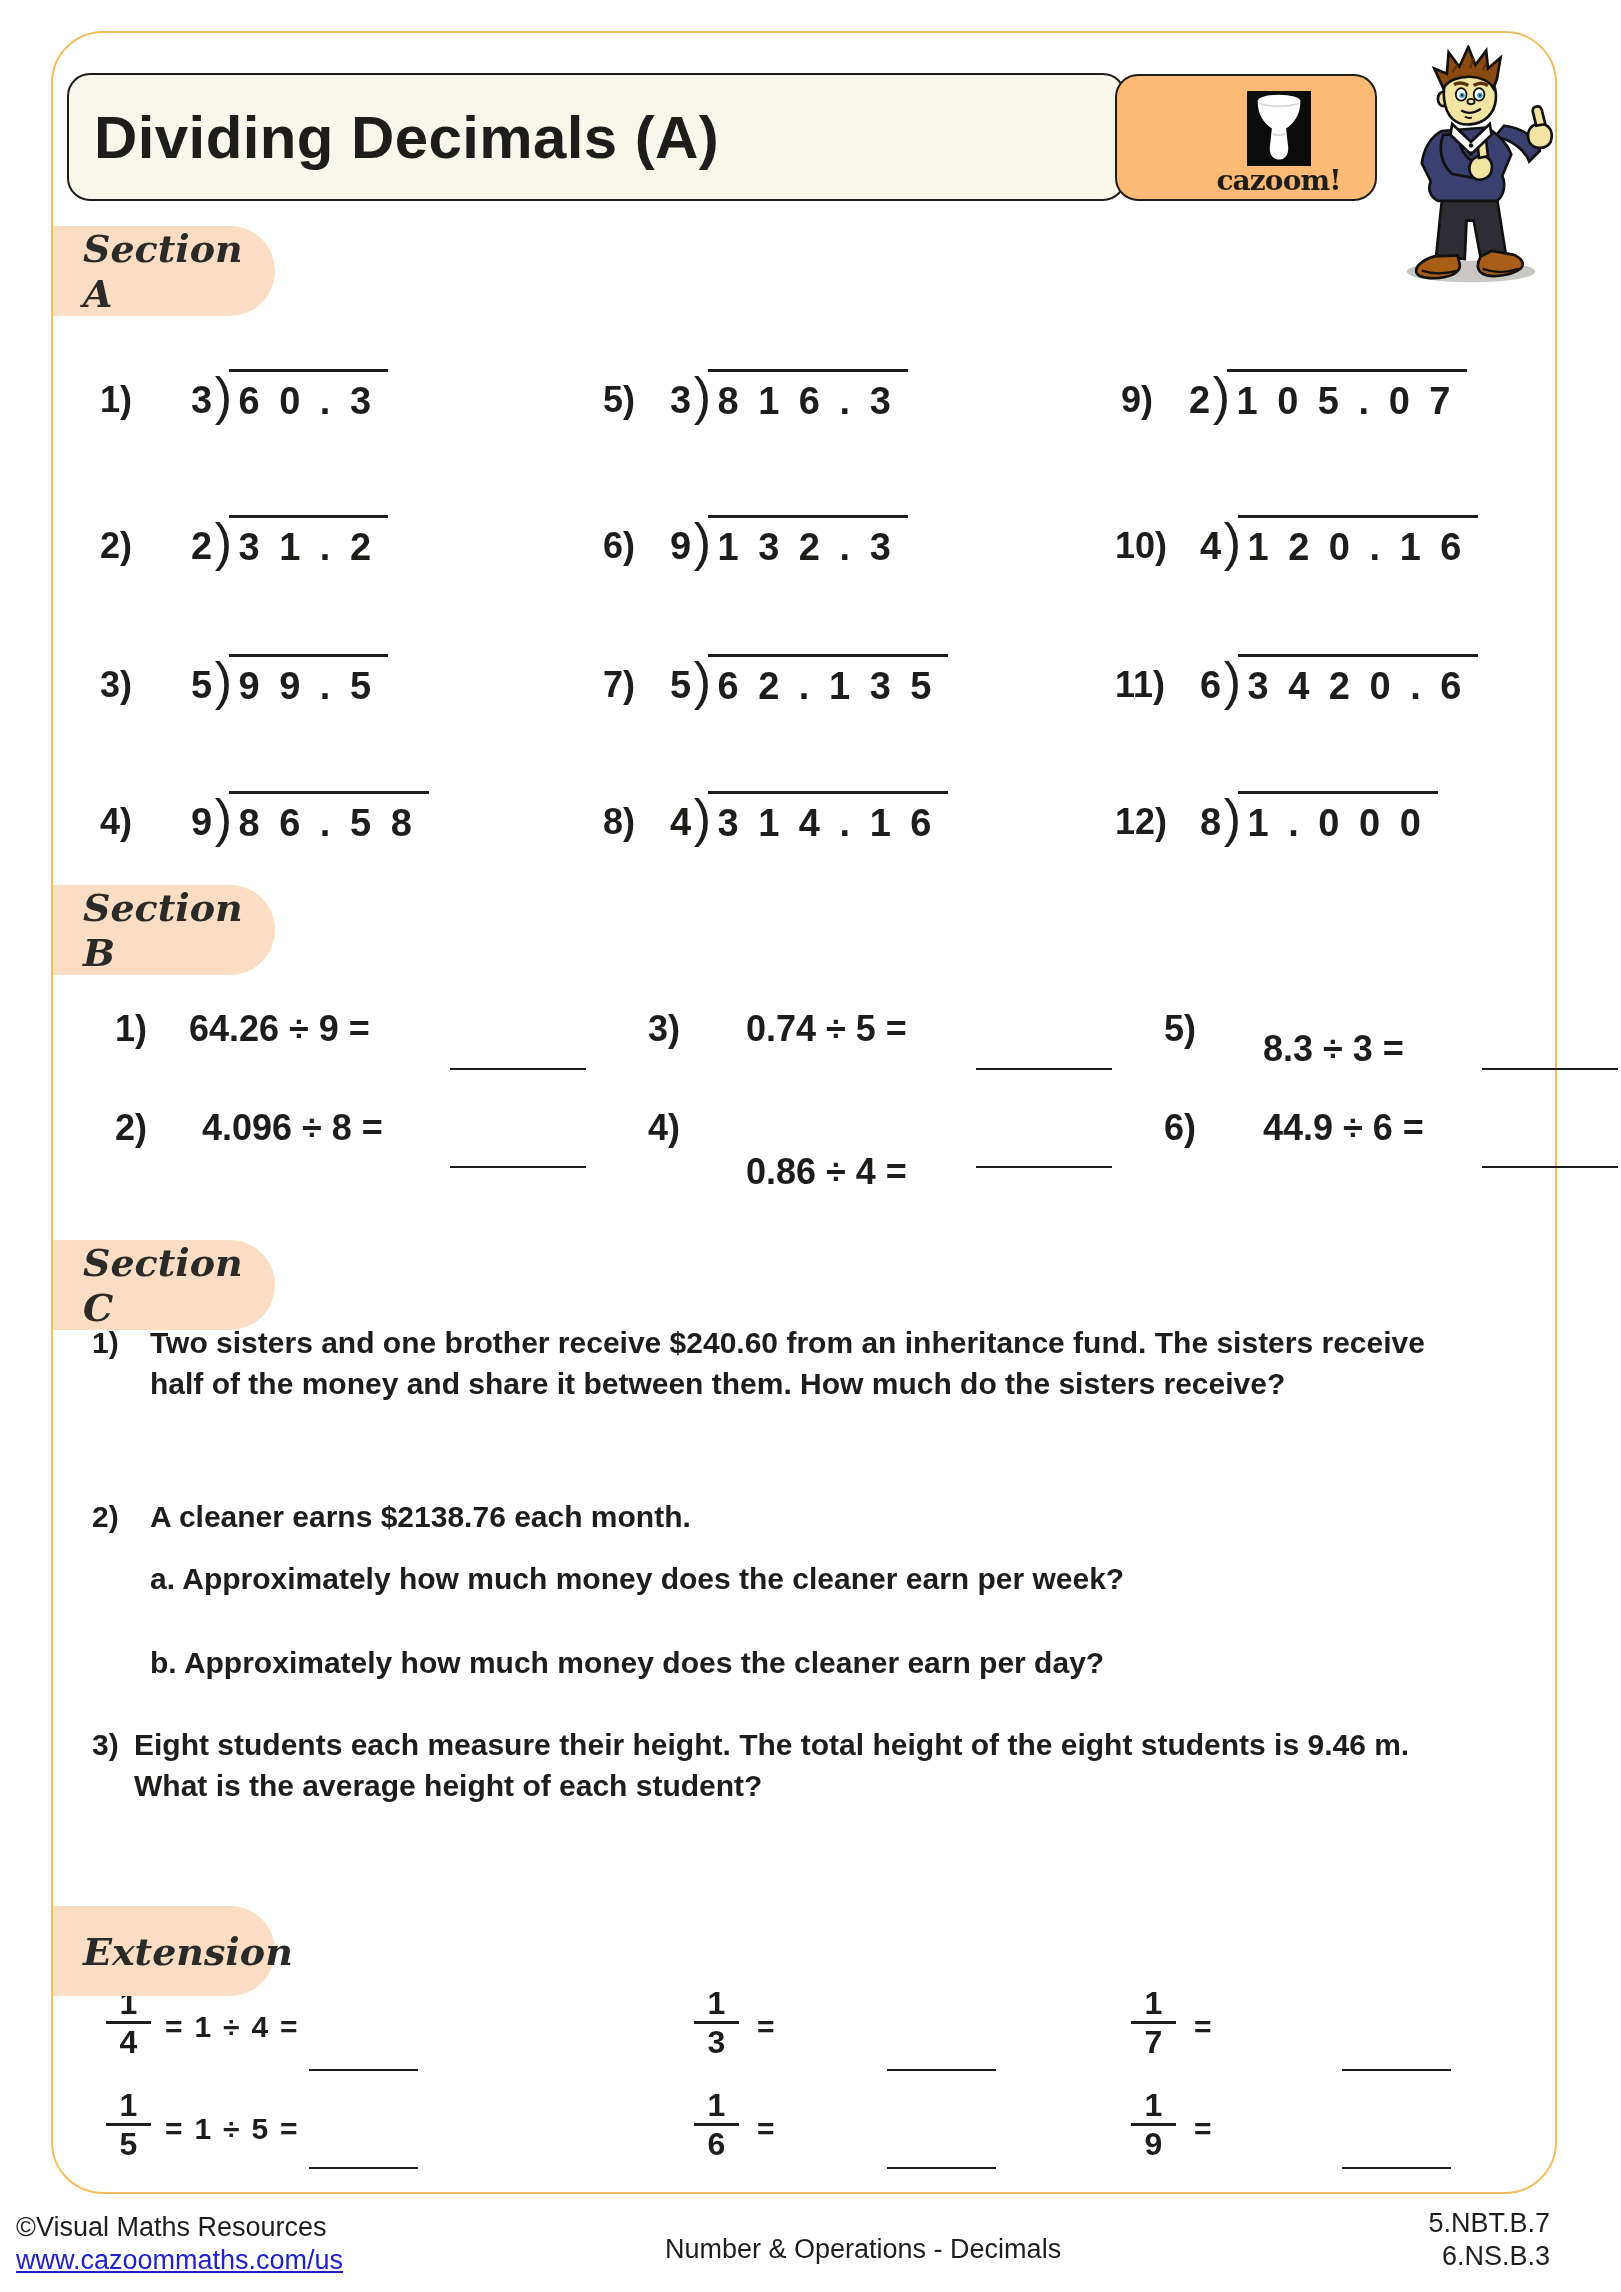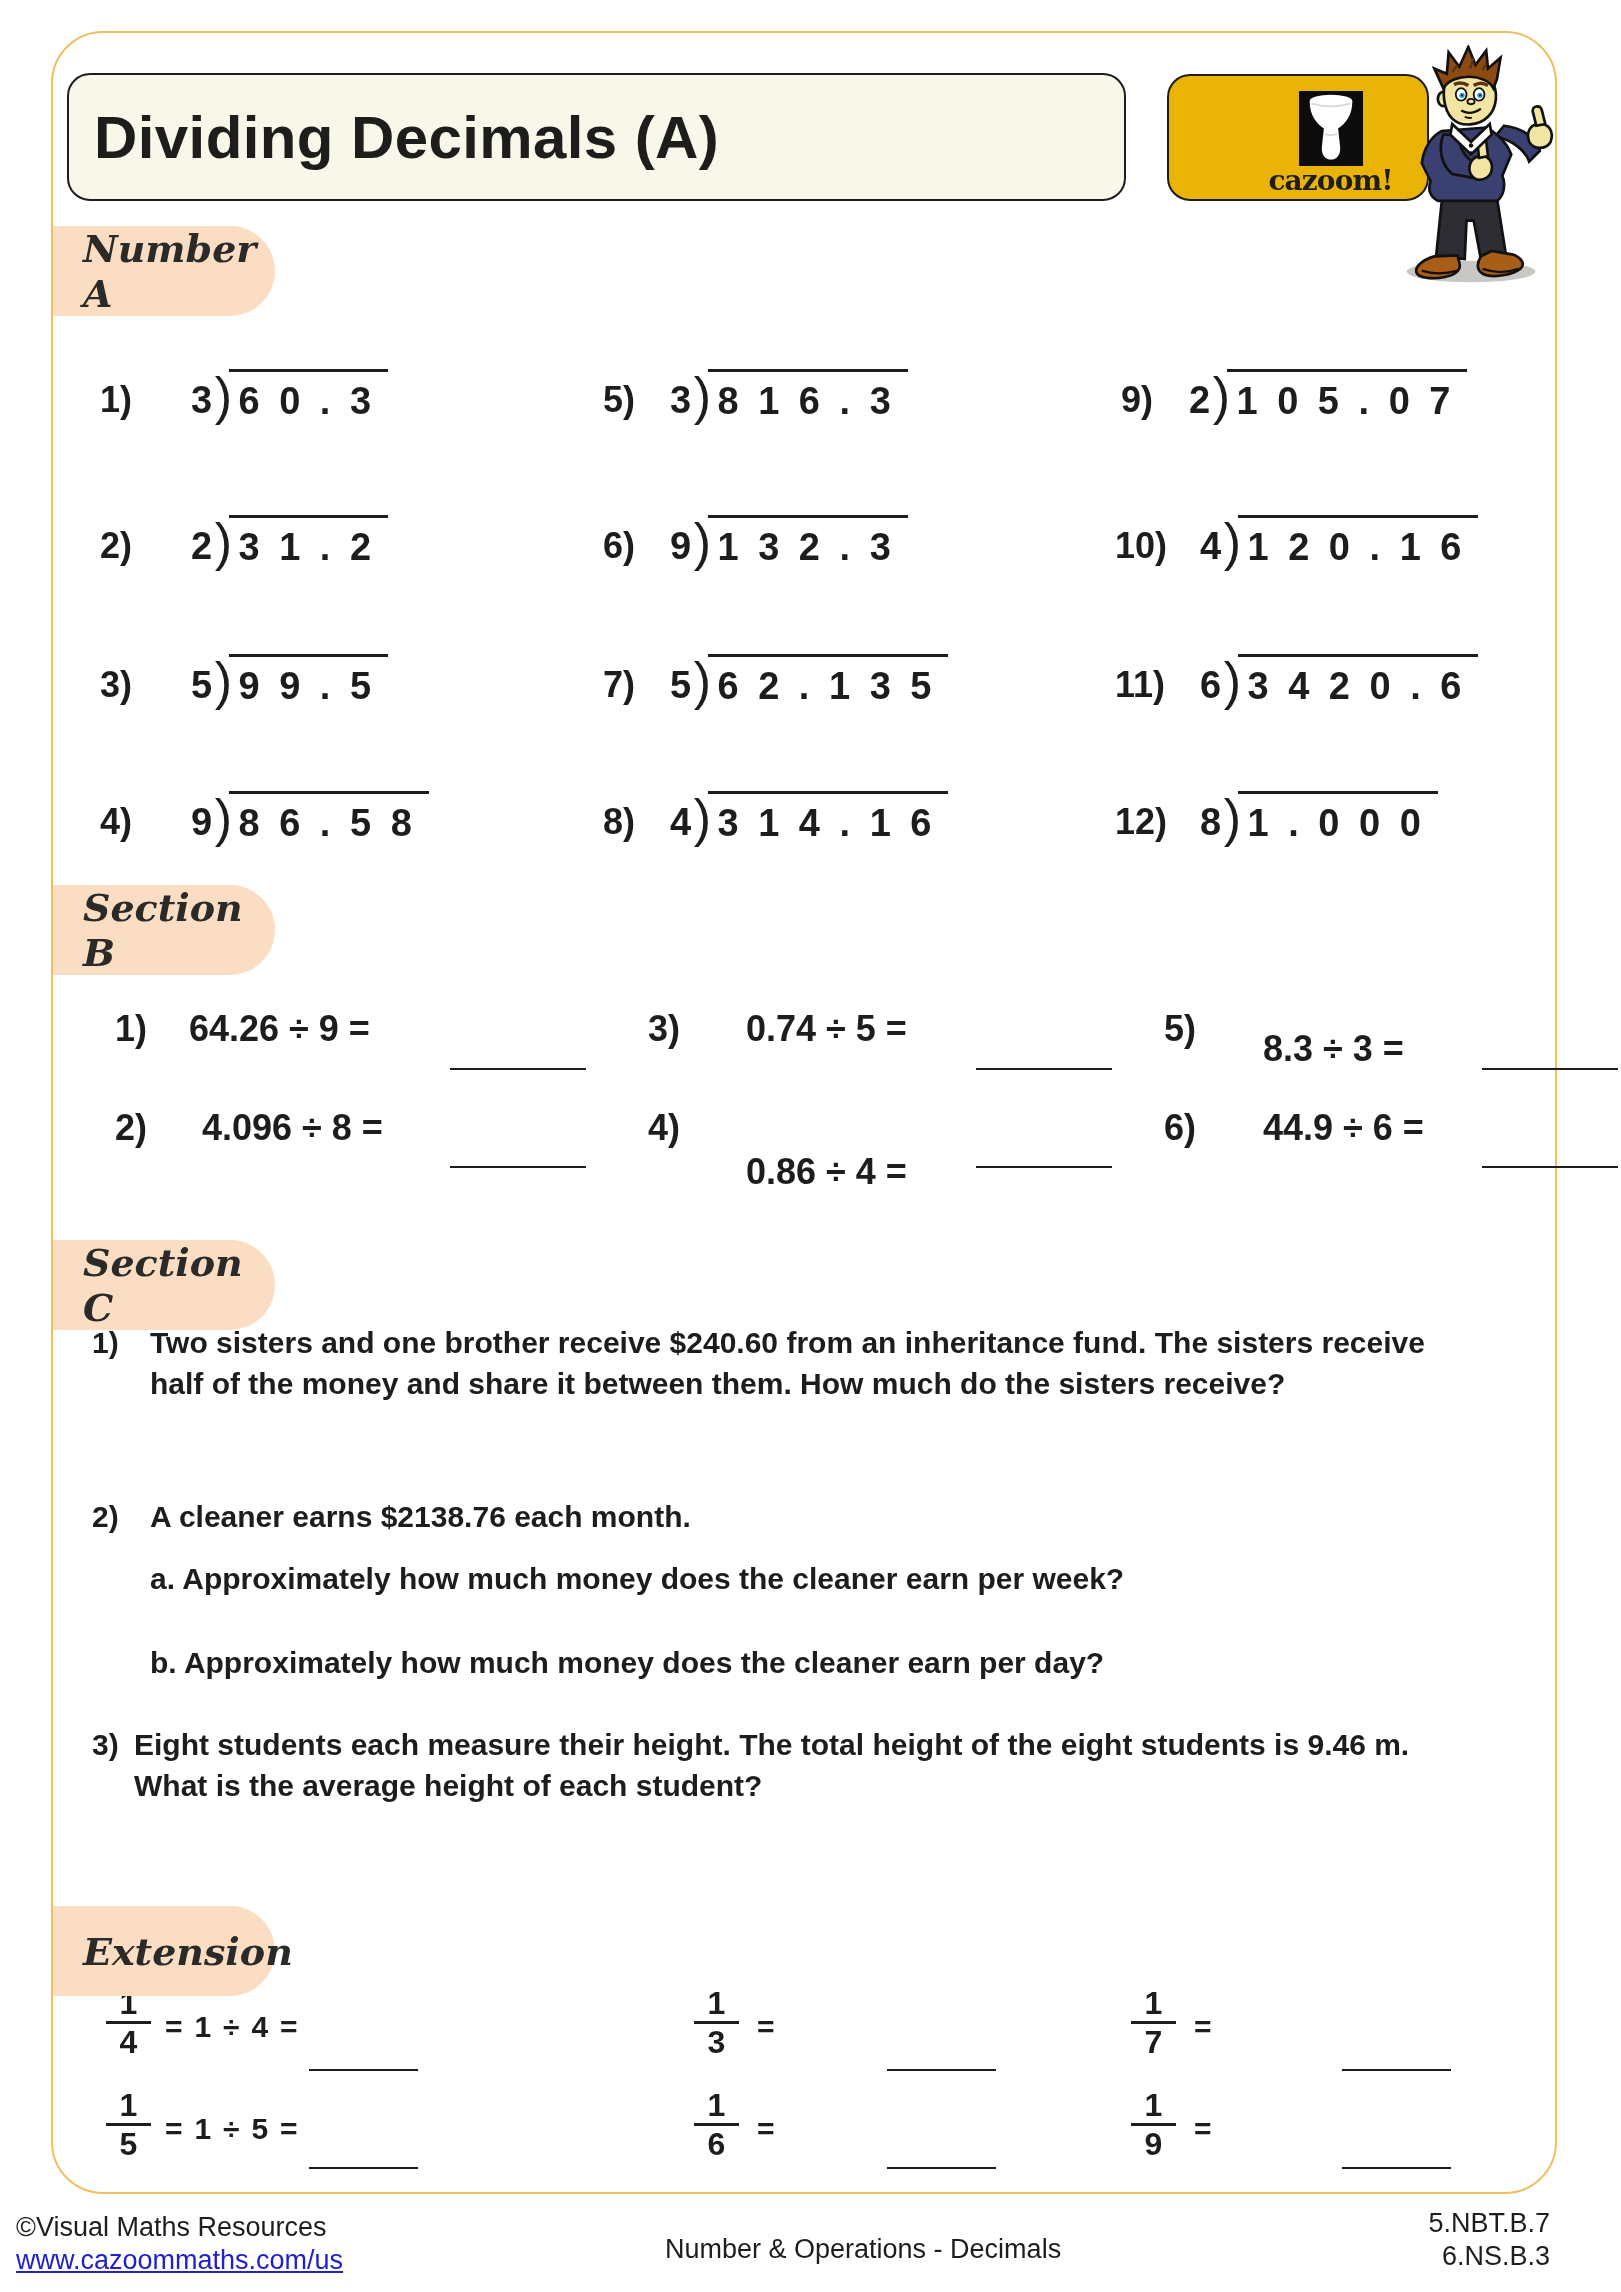--- a/index.html
+++ b/index.html
@@ -15,21 +15,21 @@
     border:2.7px solid #f1be5f;border-radius:52px;z-index:0;background:#fff;
   }
   
   .titlebox{
     left:67px;top:73px;width:1055px;height:124px;background:#f9f6ea;
     border:2.7px solid #1d1d1b;border-radius:23px;z-index:2;
     display:flex;align-items:center;
   }
   .titlebox h1{margin:0 0 0 25px;font-size:60px;letter-spacing:0.4px;font-weight:700;}
   .logobox{
-    left:1167px;top:74px;width:258px;height:123px;background:#eab308;
+    left:1115px;top:74px;width:258px;height:123px;background:#fdba74;
     border:2.7px solid #1d1d1b;border-radius:23px;z-index:3;
   }
   .logoblack{position:absolute;left:130px;top:15px;width:64px;height:75px;background:#0c0c0c;}
   .logotext{
     position:absolute;left:54px;top:88px;width:215px;text-align:center;
     font-family:"DejaVu Serif",serif;font-weight:700;font-size:28px;letter-spacing:-0.9px;
   }
   
   .seclabel{
     left:53px;width:222px;height:90px;background:#fbddc3;
@@ -122,21 +122,21 @@
       <circle cx="105" cy="56" r="1.3" fill="#111"></circle>
     <path d="M76 44 Q84 40 92 45" stroke="#5b3310" stroke-width="4" fill="none"></path>
     <path d="M98 45 Q106 40 114 45" stroke="#5b3310" stroke-width="4" fill="none"></path>
     <ellipse cx="95" cy="63" rx="4" ry="3" fill="none" stroke="#111" stroke-width="2"></ellipse>
     <path d="M84 73 Q94 79 106 71" stroke="#111" stroke-width="2.5" fill="none"></path>
     <path d="M88 80 Q92 82 96 81" stroke="#111" stroke-width="2" fill="none"></path>
   </svg>
 </div>
 
 <div class="abs seclabel" style="top:226px;">
-  <span>Number A</span>
+  <span>Section A</span>
 </div>
 
 <div class="abs pnum" style="left:100px;top:379px;">1)</div>
 <div class="abs ldiv" style="left:191px;top:369px;">
   <span class="dvr">3</span>
     <span class="par">)</span>
     <span class="dvd">6 0 . 3</span>
 </div>
 <div class="abs pnum" style="left:603px;top:379px;">5)</div>
 <div class="abs ldiv" style="left:670px;top:369px;">

